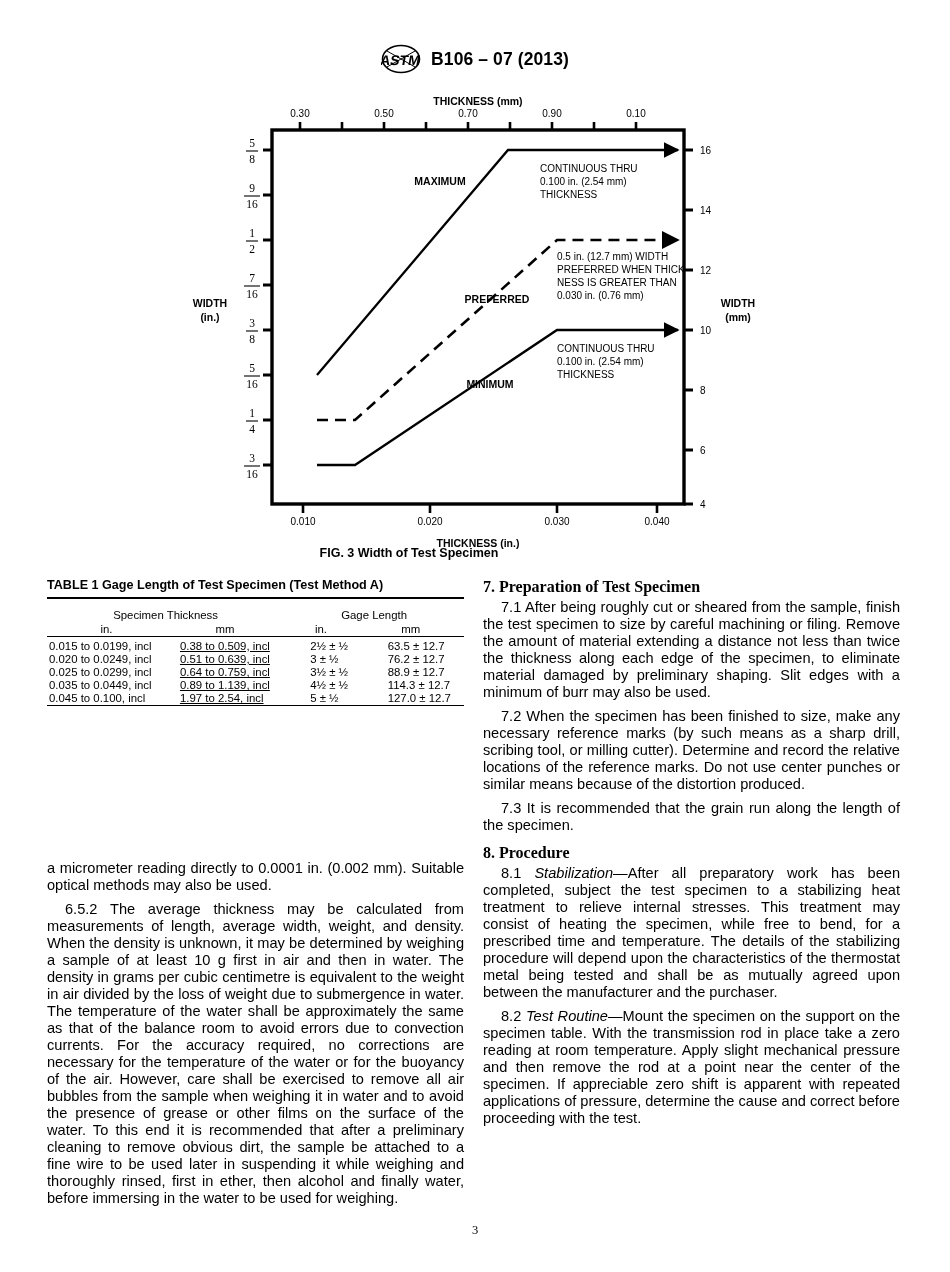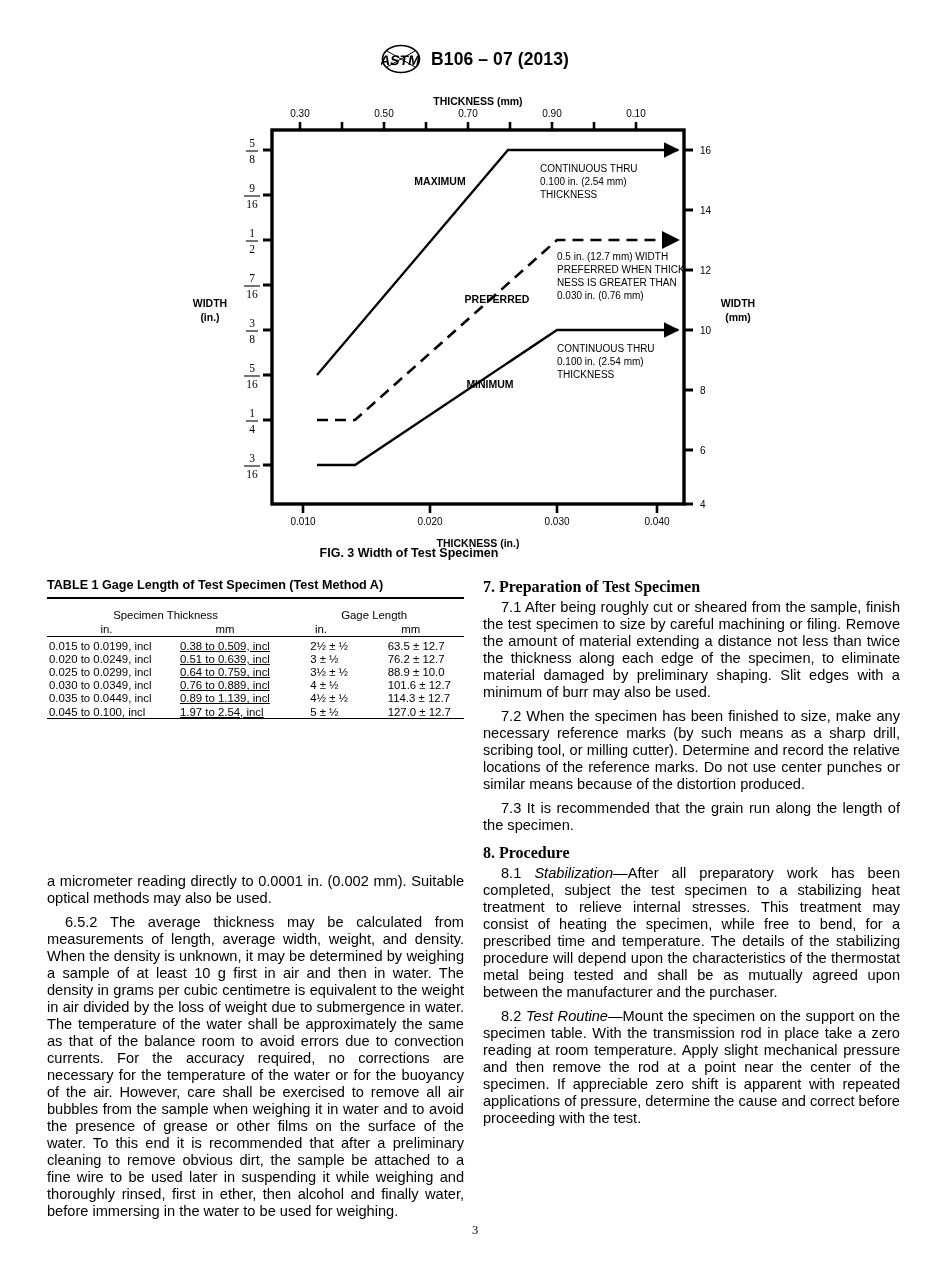--- a/index.html
+++ b/index.html
@@ -351,27 +351,21 @@
       <tr>
         <td class="cell">0.020 to 0.0249, incl</td>
         <td class="cell c2">0.51 to 0.639, incl</td>
         <td class="cell c3">3 ± ½</td>
         <td class="cell c4">76.2 ± 12.7</td>
       </tr>
       <tr>
         <td class="cell">0.025 to 0.0299, incl</td>
         <td class="cell c2">0.64 to 0.759, incl</td>
         <td class="cell c3">3½ ± ½</td>
-        <td class="cell c4">88.9 ± 10.0</td>
-      </tr>
-      <tr>
-        <td class="cell">0.030 to 0.0349, incl</td>
-        <td class="cell c2">0.76 to 0.889, incl</td>
-        <td class="cell c3">4 ± ½</td>
-        <td class="cell c4">101.6 ± 12.7</td>
+        <td class="cell c4">88.9 ± 12.7</td>
       </tr>
       <tr>
         <td class="cell">0.035 to 0.0449, incl</td>
         <td class="cell c2">0.89 to 1.139, incl</td>
         <td class="cell c3">4½ ± ½</td>
         <td class="cell c4">114.3 ± 12.7</td>
       </tr>
       <tr>
         <td class="cell">0.045 to 0.100, incl</td>
         <td class="cell c2">1.97 to 2.54, incl</td>

